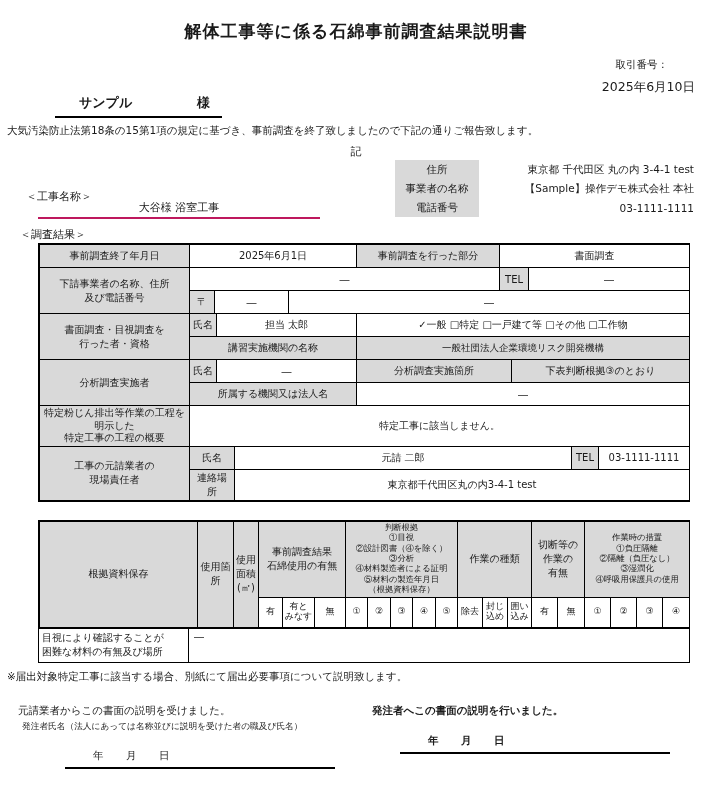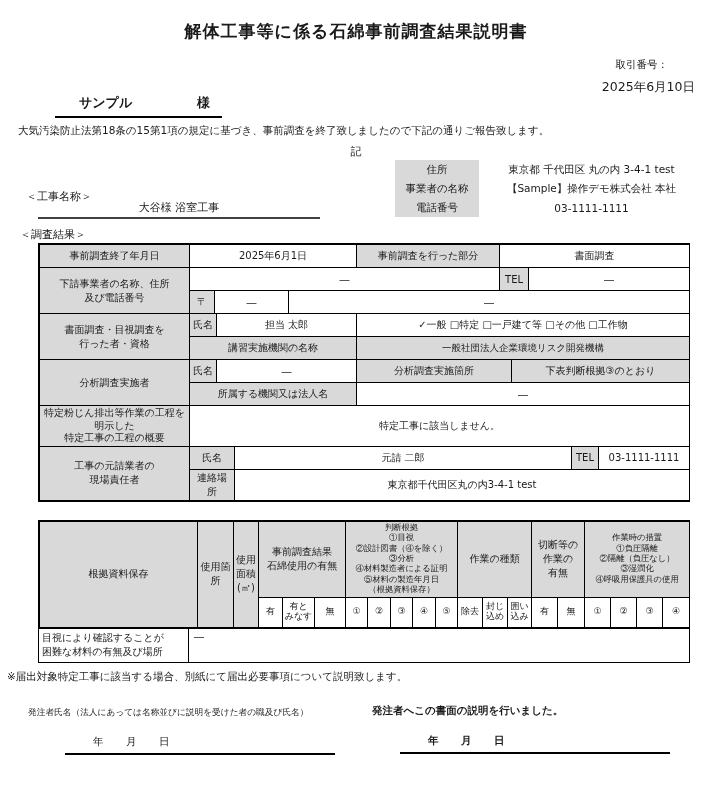--- a/index.html
+++ b/index.html
@@ -13,31 +13,31 @@
   .pre { white-space:pre-line; }
 
   .doc-title { top:20px; left:0; width:712px; text-align:center; font-size:17px; font-weight:bold; letter-spacing:1px; }
   .txn-label { top:58px; right:44px; font-size:10.5px; }
   .issue-date { top:79px; right:17px; font-size:12.5px; }
 
   .recipient { top:94px; left:55px; width:167px; border-bottom:2px solid #000;
     display:flex; justify-content:space-between; padding:0 12px 4px 24px;
     font-size:13px; font-weight:bold; }
 
-  .intro { top:124px; left:18px; font-size:10.5px; }
+  .intro { top:124px; left:7px; font-size:10.5px; }
   .record-mark { top:144px; left:0; width:712px; text-align:center; font-size:11px; }
 
   .biz { top:160px; left:395px; border-collapse:collapse;padding-left:8px; }
   .biz td { height:19px; font-size:10.5px; vertical-align:middle; }
   .biz .bl { width:84px; background:#d9d9d9; text-align:center; }
-  .biz .bv { padding-left:10px; text-align:center; min-width:215px; }
+  .biz .bv { padding-left:10px; text-align:right; min-width:215px; }
 
   .proj-label { top:189px; left:26px; font-size:11px; }
   .proj-name { top:198px; left:38px; width:282px; height:21px; line-height:19px;
-    text-align:center; border-bottom:2px solid #404040; font-size:11px; }
+    text-align:center; border-bottom:2px solid #be185d; font-size:11px; }
 
   .survey-label { top:227px; left:20px; font-size:11px; }
 
   .wrap { border:1px solid #000; background:#fff; }
   .survey-wrap { top:243px; left:38px; width:652px; }
   table.frm { border-collapse:collapse; table-layout:fixed; width:650px; margin-top:-1px; }
   table.frm:first-child { margin-top:0; }
   .frm td { border:1px solid #000; font-size:10px; text-align:center; vertical-align:middle;
     height:23px; padding:1px 3px; overflow:hidden; }
   .g { background:#d9d9d9; }
@@ -55,21 +55,21 @@
   .vc-wrap { top:628px; left:38px; width:652px; height:35px; display:flex; }
   .vc-label { width:150px; border-right:1px solid #000; padding:2px 3px; font-size:10px; line-height:1.4; }
   .vc-value { flex:1; padding:2px 5px; font-size:10px; text-align:left; }
 
   .note { top:670px; left:7px; font-size:10.5px; }
 
   .sig { top:704px; width:334px; }
   .sig.left { left:18px; }
   .sig.right { left:372px;font-weight:bold; }
   .sig-statement { font-size:10.5px; }
-  .sig-sublabel { font-size:8.7px; margin:3px 0 0 10px; }
+  .sig-sublabel { font-size:8.7px; margin:3px 0 0 4px; }
   .sig-date { margin-top:16px; width:270px; border-bottom:2px solid #000;
     padding:0 0 4px 28px; font-size:10.5px; letter-spacing:6px; }
   .sig.left .sig-date { margin-left:47px; }
   .sig.right .sig-date { margin-left:28px; }
 </style>
 </head>
 <body>
 
 <div class="abs doc-title">解体工事等に係る石綿事前調査結果説明書</div>
 <div class="abs txn-label">取引番号：</div>
@@ -312,20 +312,21 @@
 
 <div class="abs wrap vc-wrap">
   <div class="vc-label pre">目視により確認することが
 困難な材料の有無及び場所</div>
   <div class="vc-value">―</div>
 </div>
 
 <div class="abs note">※届出対象特定工事に該当する場合、別紙にて届出必要事項について説明致します。</div>
 
 <div class="abs sig left">
+  <div class="sig-statement">元請業者からこの書面の説明を受けました。</div>
   <div class="sig-sublabel">発注者氏名（法人にあっては名称並びに説明を受けた者の職及び氏名）</div>
   <div class="sig-date">年　月　日</div>
 </div>
 
 <div class="abs sig right">
   <div class="sig-statement">発注者へこの書面の説明を行いました。</div>
   <div class="sig-date">年　月　日</div>
 </div>
 
 </body></html>

